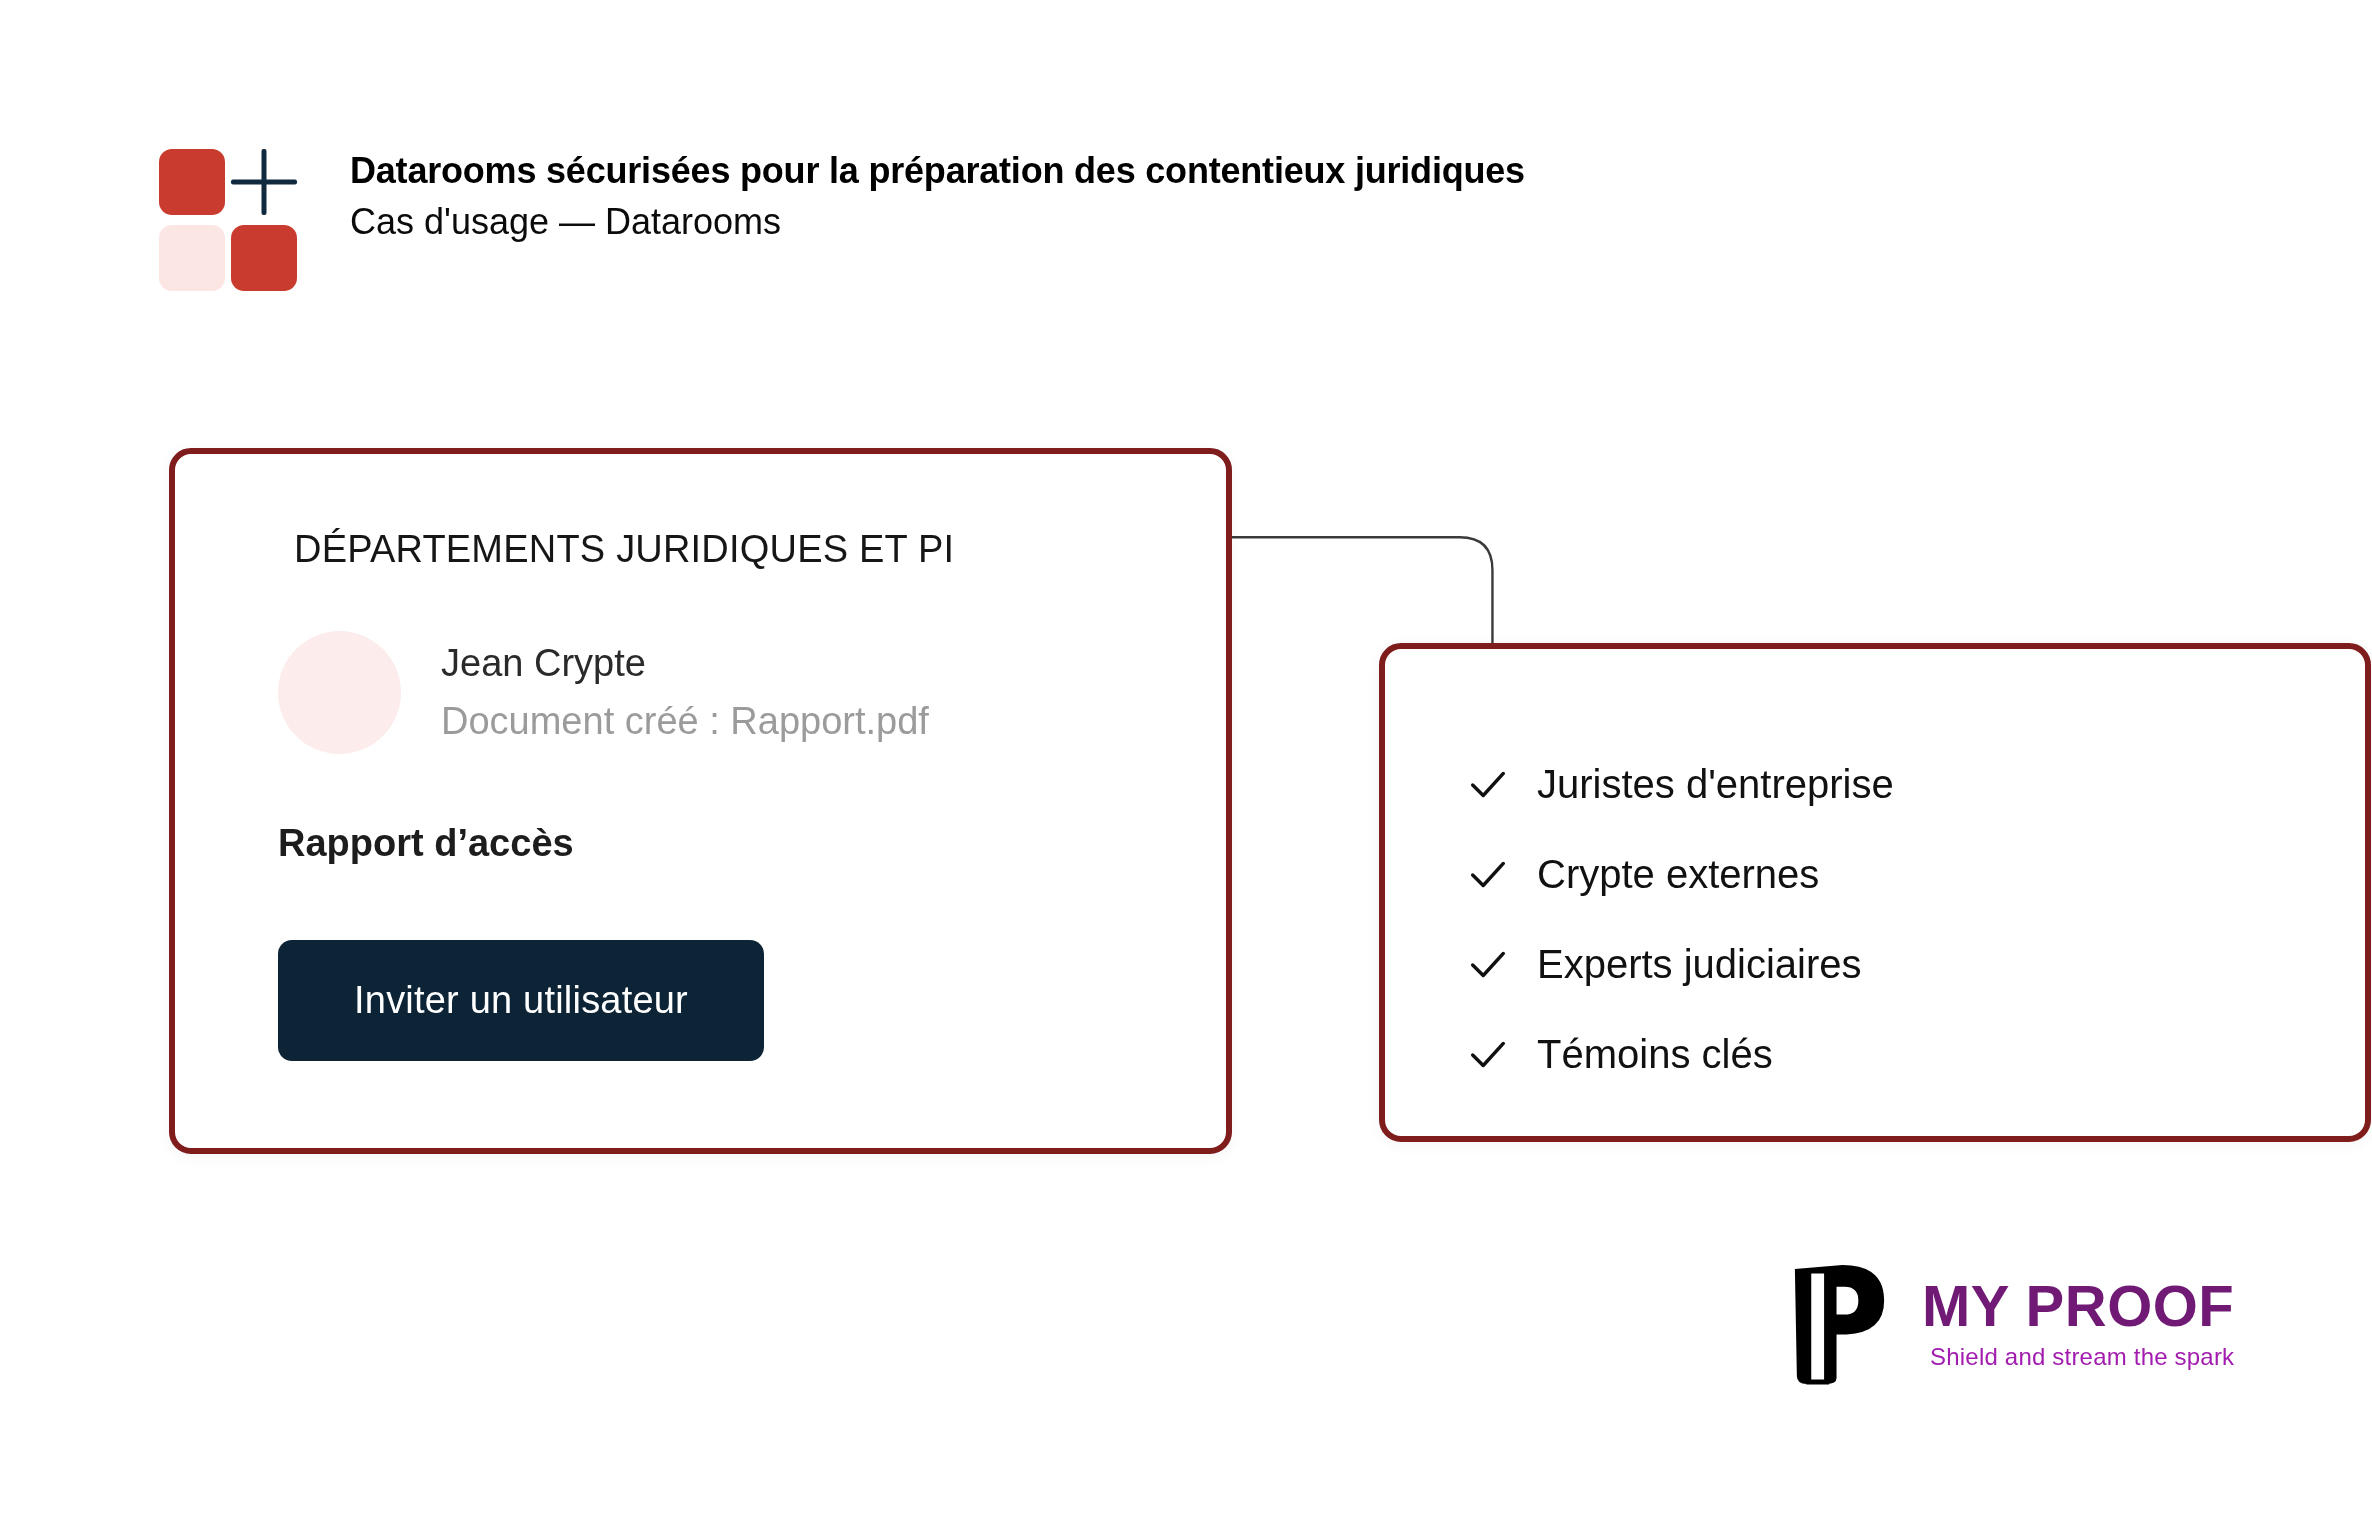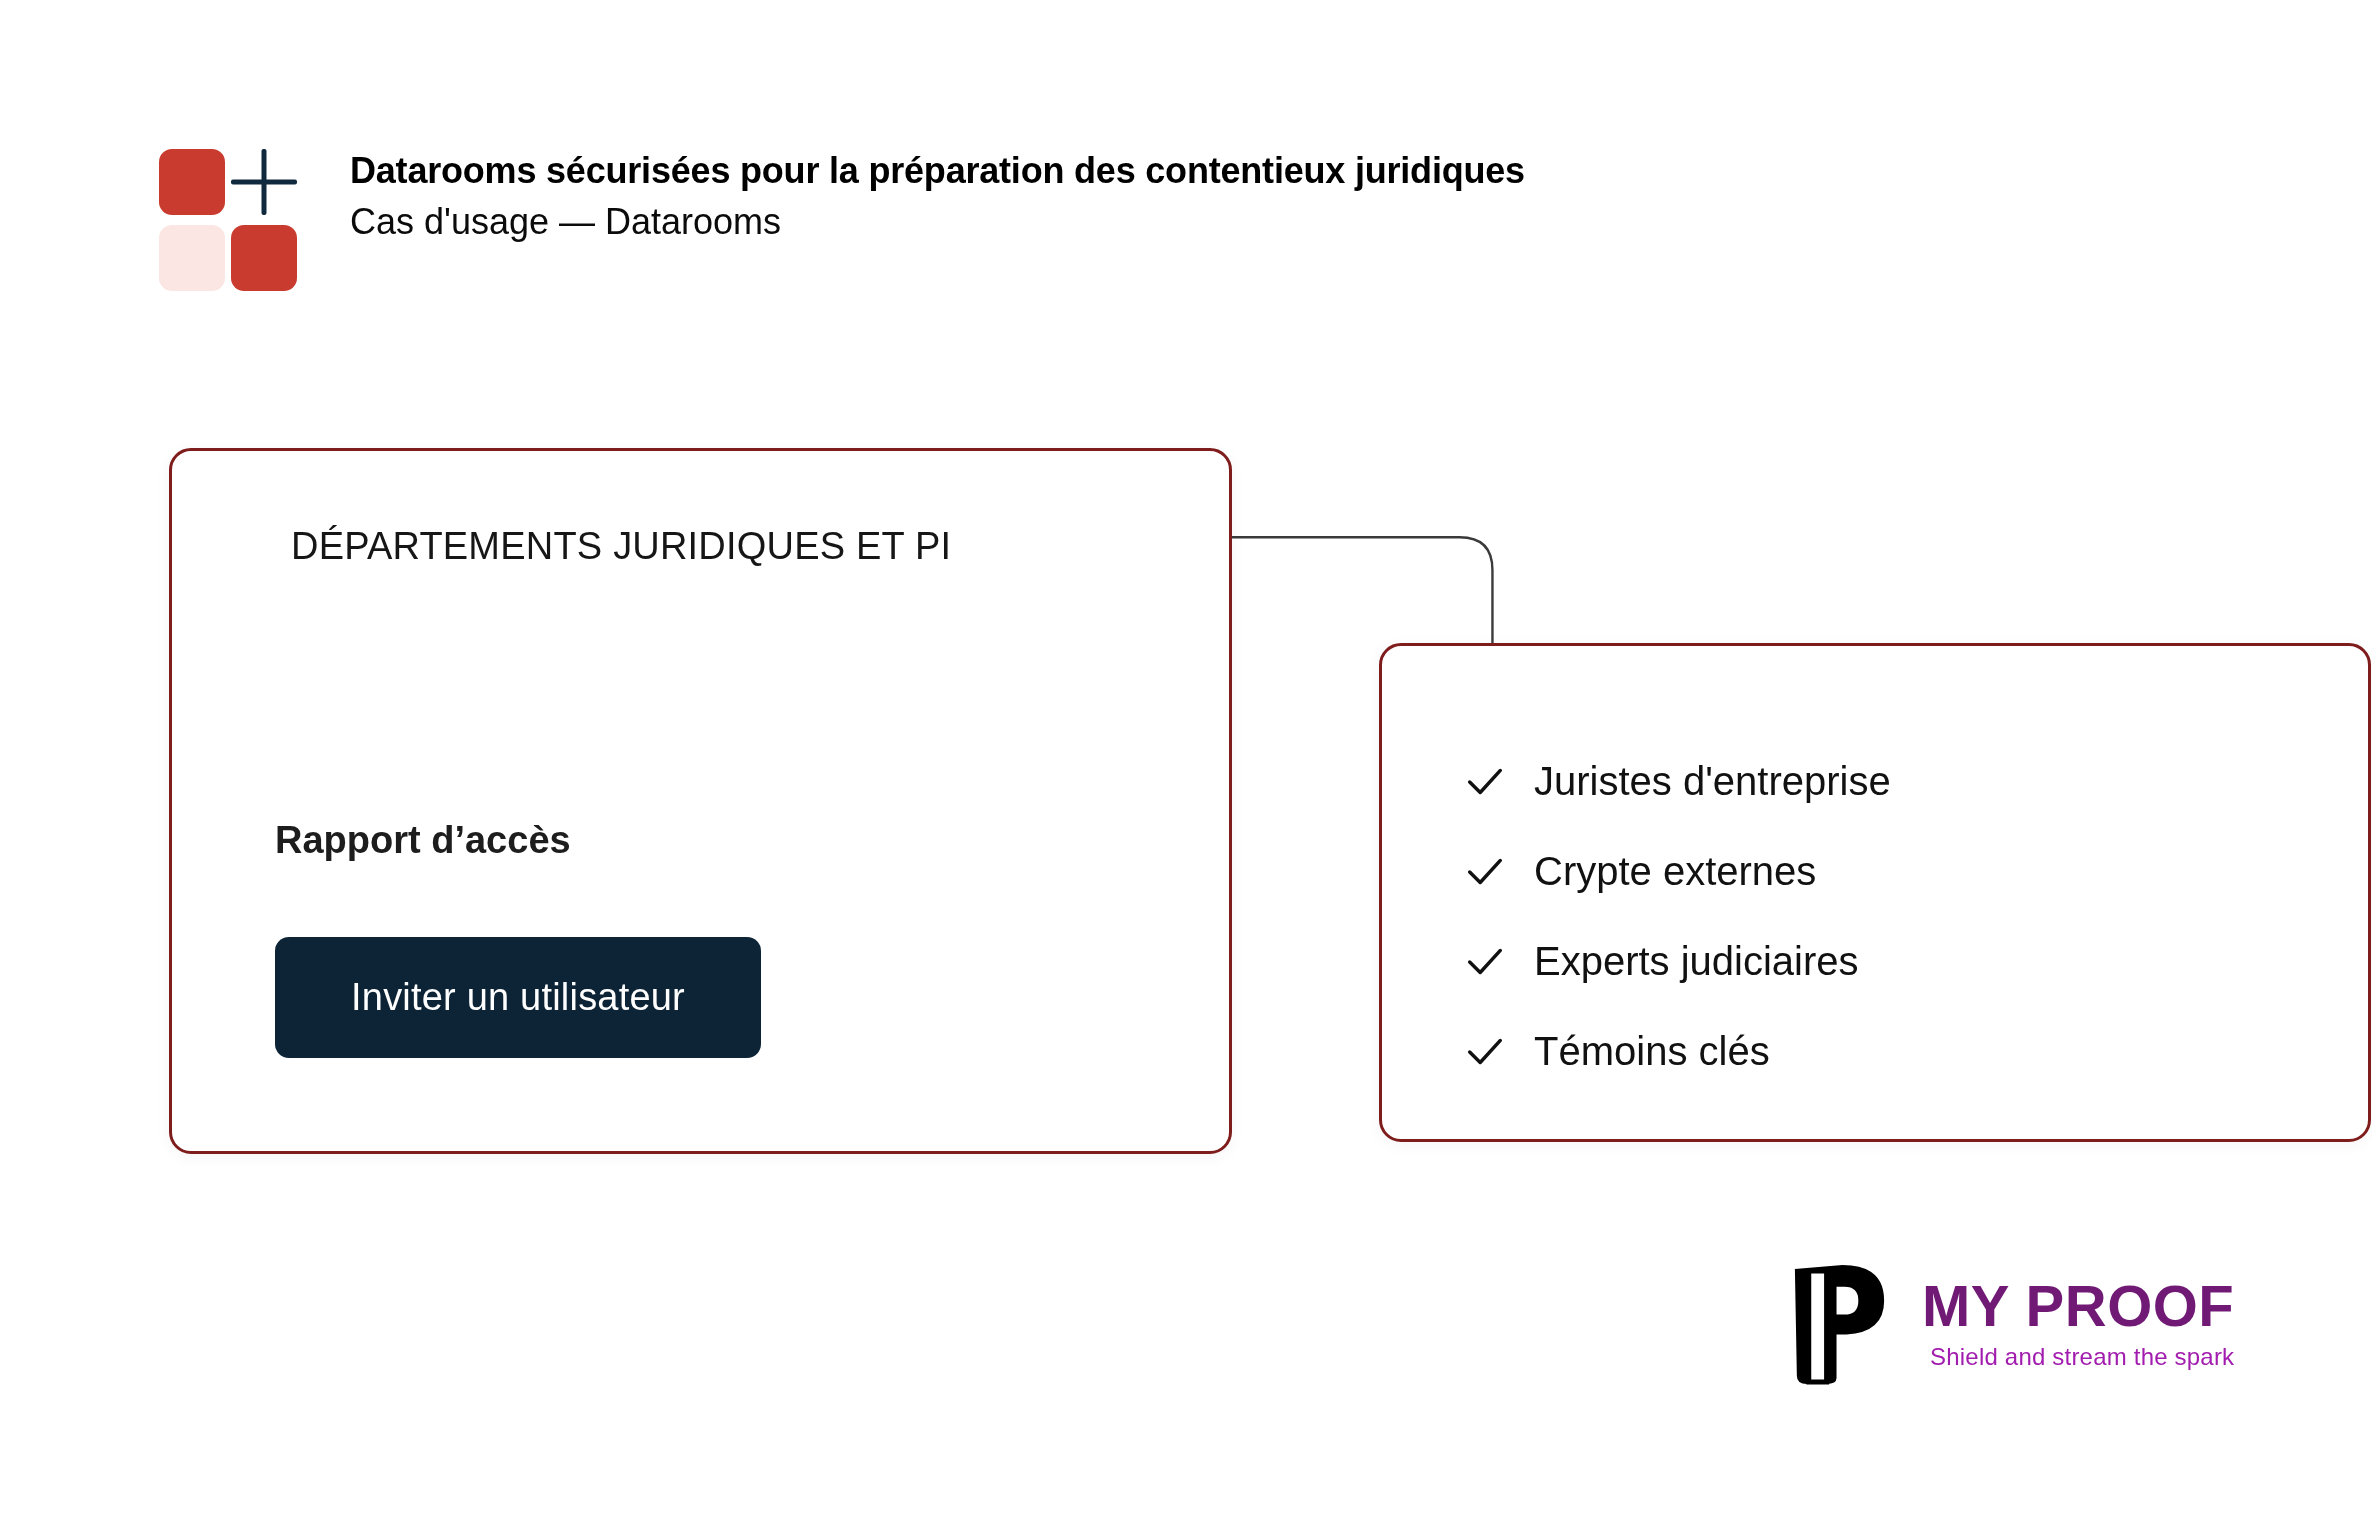--- a/index.html
+++ b/index.html
@@ -87,21 +87,21 @@
     line-height: 1.2;
     font-weight: 400;
     color: #0b0b0b;
     margin: 8px 0 0 0;
   }
 
   
   .card {
     position: absolute;
     background: #ffffff;
-    border: 3px solid #7f1d1d;
+    border: 6px solid #7f1d1d;
     border-radius: 22px;
     box-shadow: 0 3px 16px rgba(0,0,0,0.045);
     box-sizing: border-box;
   }
 
   #card-left {
     left: 169px;
     top: 448px;
     width: 1063px;
     height: 706px;
@@ -273,20 +273,27 @@
 <svg id="connector" viewBox="0 0 2384 1548" preserveAspectRatio="none">
   <path d="M 1202 540 L 1467 540 Q 1500 540 1500 573 L 1500 684" fill="none" stroke="#3a3a3a" stroke-width="2.4"></path>
   <circle cx="1185" cy="540" r="16" fill="#ffffff" stroke="#111111" stroke-width="4"></circle>
   <circle cx="1500" cy="700" r="16" fill="#ffffff" stroke="#111111" stroke-width="4"></circle>
 </svg>
 
 <div class="card" id="card-left">
 
   <div id="dept-title">DÉPARTEMENTS JURIDIQUES ET PI</div>
 
+  <div id="user-row">
+    <div id="avatar"></div>
+    <div id="user-meta">
+      <div id="user-name">Jean Crypte</div>
+      <div id="user-activity">Document créé : Rapport.pdf</div>
+    </div>
+  </div>
 
   <div id="access-heading">Rapport d’accès</div>
 
   <button id="invite-button">Inviter un utilisateur</button>
 
 </div>
 
 <div class="card" id="card-right">
 
   <ul id="checklist">

